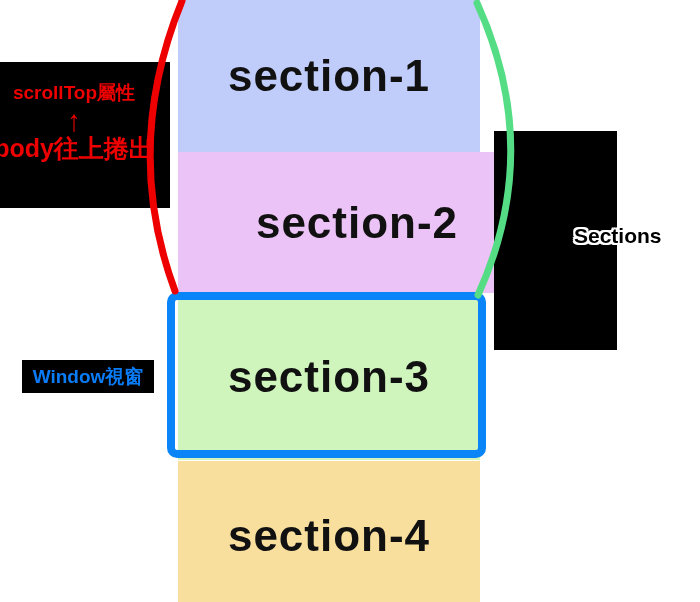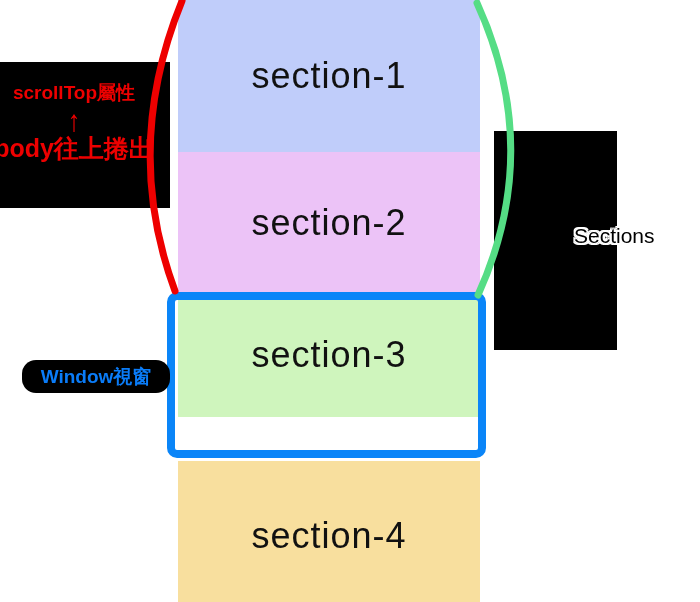--- a/index.html
+++ b/index.html
@@ -19,28 +19,28 @@
   .section {
     position: absolute;
     left: 178px;
     width: 302px;
     display: flex;
     align-items: center;
     justify-content: center;
     z-index: 1;
   }
   .section-label {
-    font-size: 36px;
-    font-weight: normal;
+    font-size: 44px;
+    font-weight: bold;
     color: var(--section-text, #111);
     letter-spacing: 1px;
   }
   .section-1 { top: 0;     height: 152px; background: var(--section1-bg); }
-  .section-2 { top: 152px; height: 141px; background: var(--section2-bg); }
-  .section-3 { top: 293px; height: 124px; background: var(--section3-bg); }
+  .section-2 { top: 152px; height: 141px; background: var(--section2-bg); padding-left: 28px; }
+  .section-3 { top: 293px; height: 167px; background: var(--section3-bg); }
   .section-4 { top: 461px; height: 149px; background: var(--section4-bg); }
 
   
   .window-frame {
     position: absolute;
     left: 167px;
     top: 292px;
     width: 319px;
     height: 166px;
     box-sizing: border-box;
@@ -84,28 +84,27 @@
     line-height: 20px;
     white-space: nowrap;
     text-align: center;
   }
 
   
   .window-label-box {
     position: absolute;
     left: 22px;
     top: 360px;
-    width: 148px;
+    width: 132px;
     height: 33px;
     background: var(--label-box-bg);
     z-index: 20;
     display: flex;
     align-items: center;
     justify-content: center;
-    border-radius: 14px;
   }
   .window-label-text {
     color: var(--window-label-blue);
     font-size: 19px;
     font-weight: bold;
     white-space: nowrap;
   }
 
   
   .sections-box {
@@ -115,21 +114,21 @@
     width: 123px;
     height: 219px;
     background: var(--label-box-bg);
     z-index: 20;
   }
   .sections-box-text {
     position: absolute;
     left: 80px;
     top: 93px;
     font-size: 21px;
-    font-weight: normal;
+    font-weight: bold;
     color: #000000;
     white-space: nowrap;
     
     text-shadow:
       -2px -2px 0 var(--sections-label-outline),
        2px -2px 0 var(--sections-label-outline),
       -2px  2px 0 var(--sections-label-outline),
        2px  2px 0 var(--sections-label-outline),
       -2px  0   0 var(--sections-label-outline),
        2px  0   0 var(--sections-label-outline),

